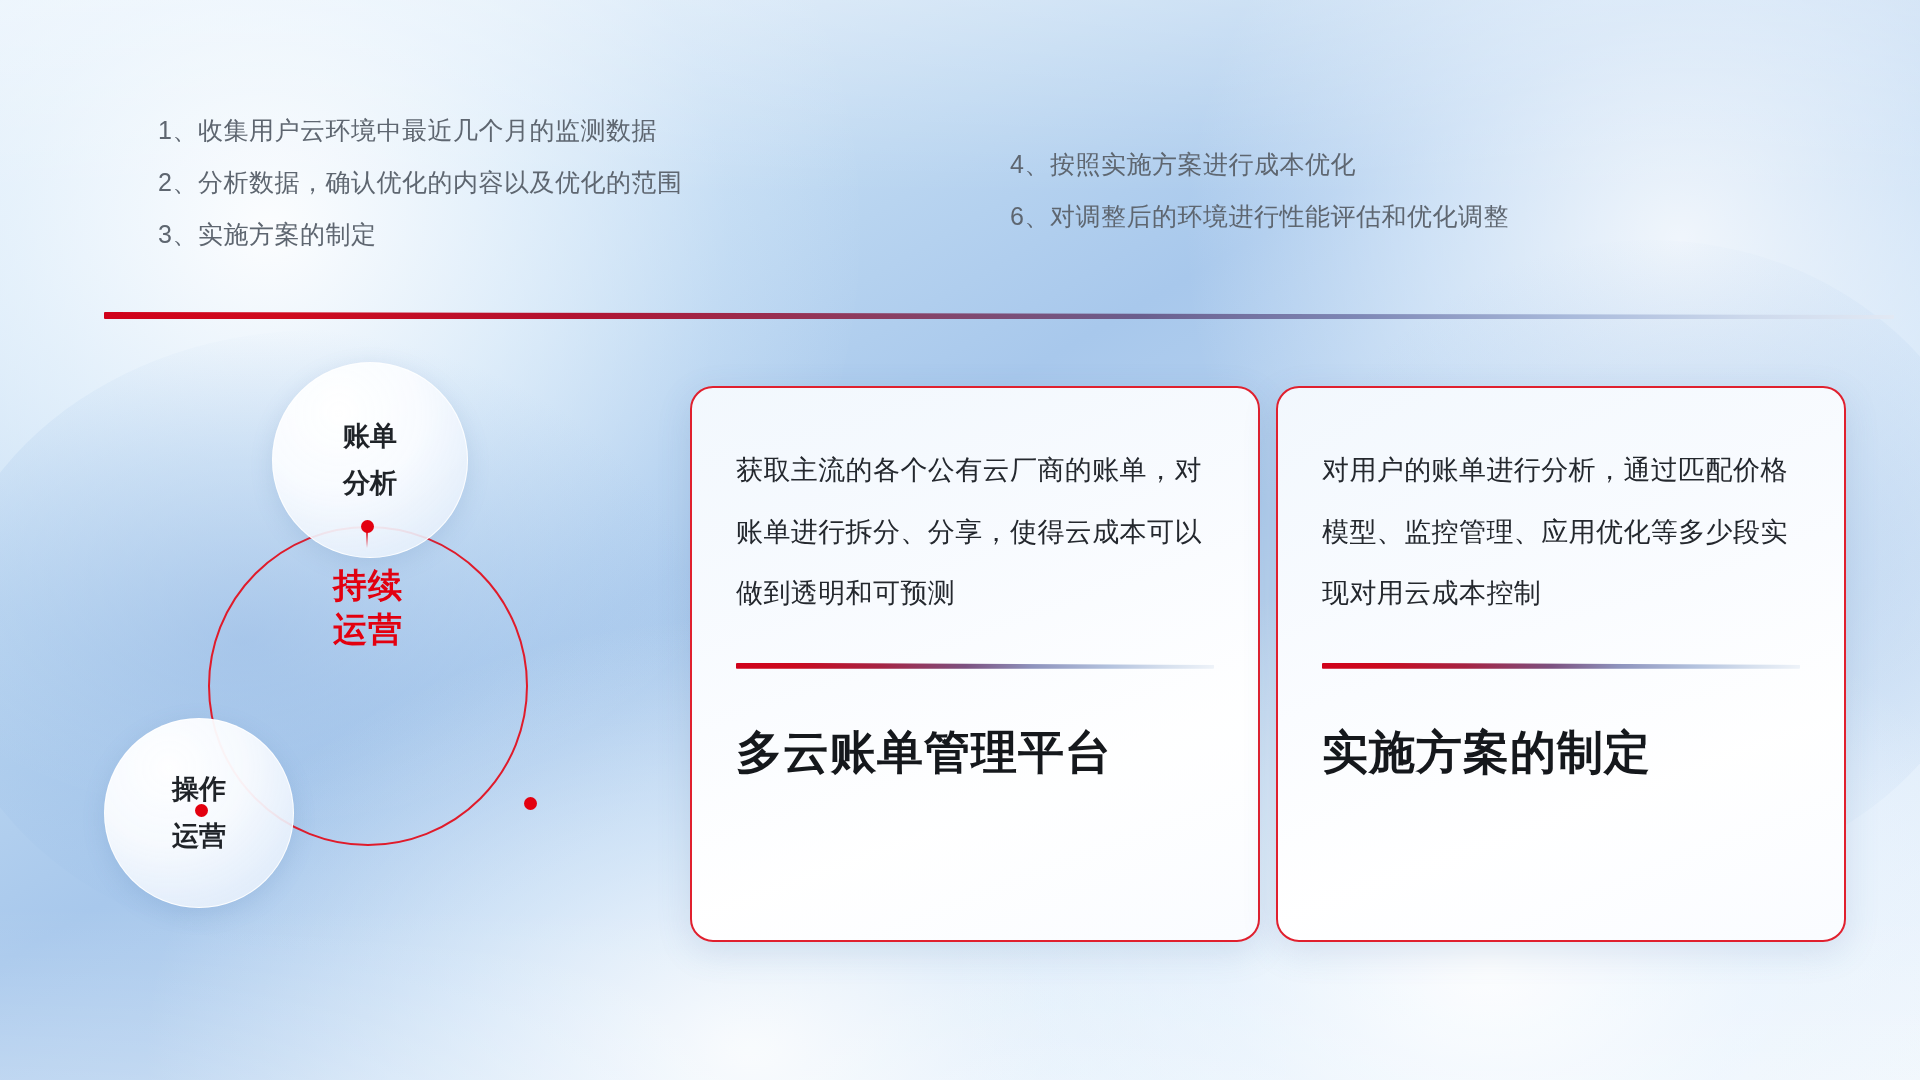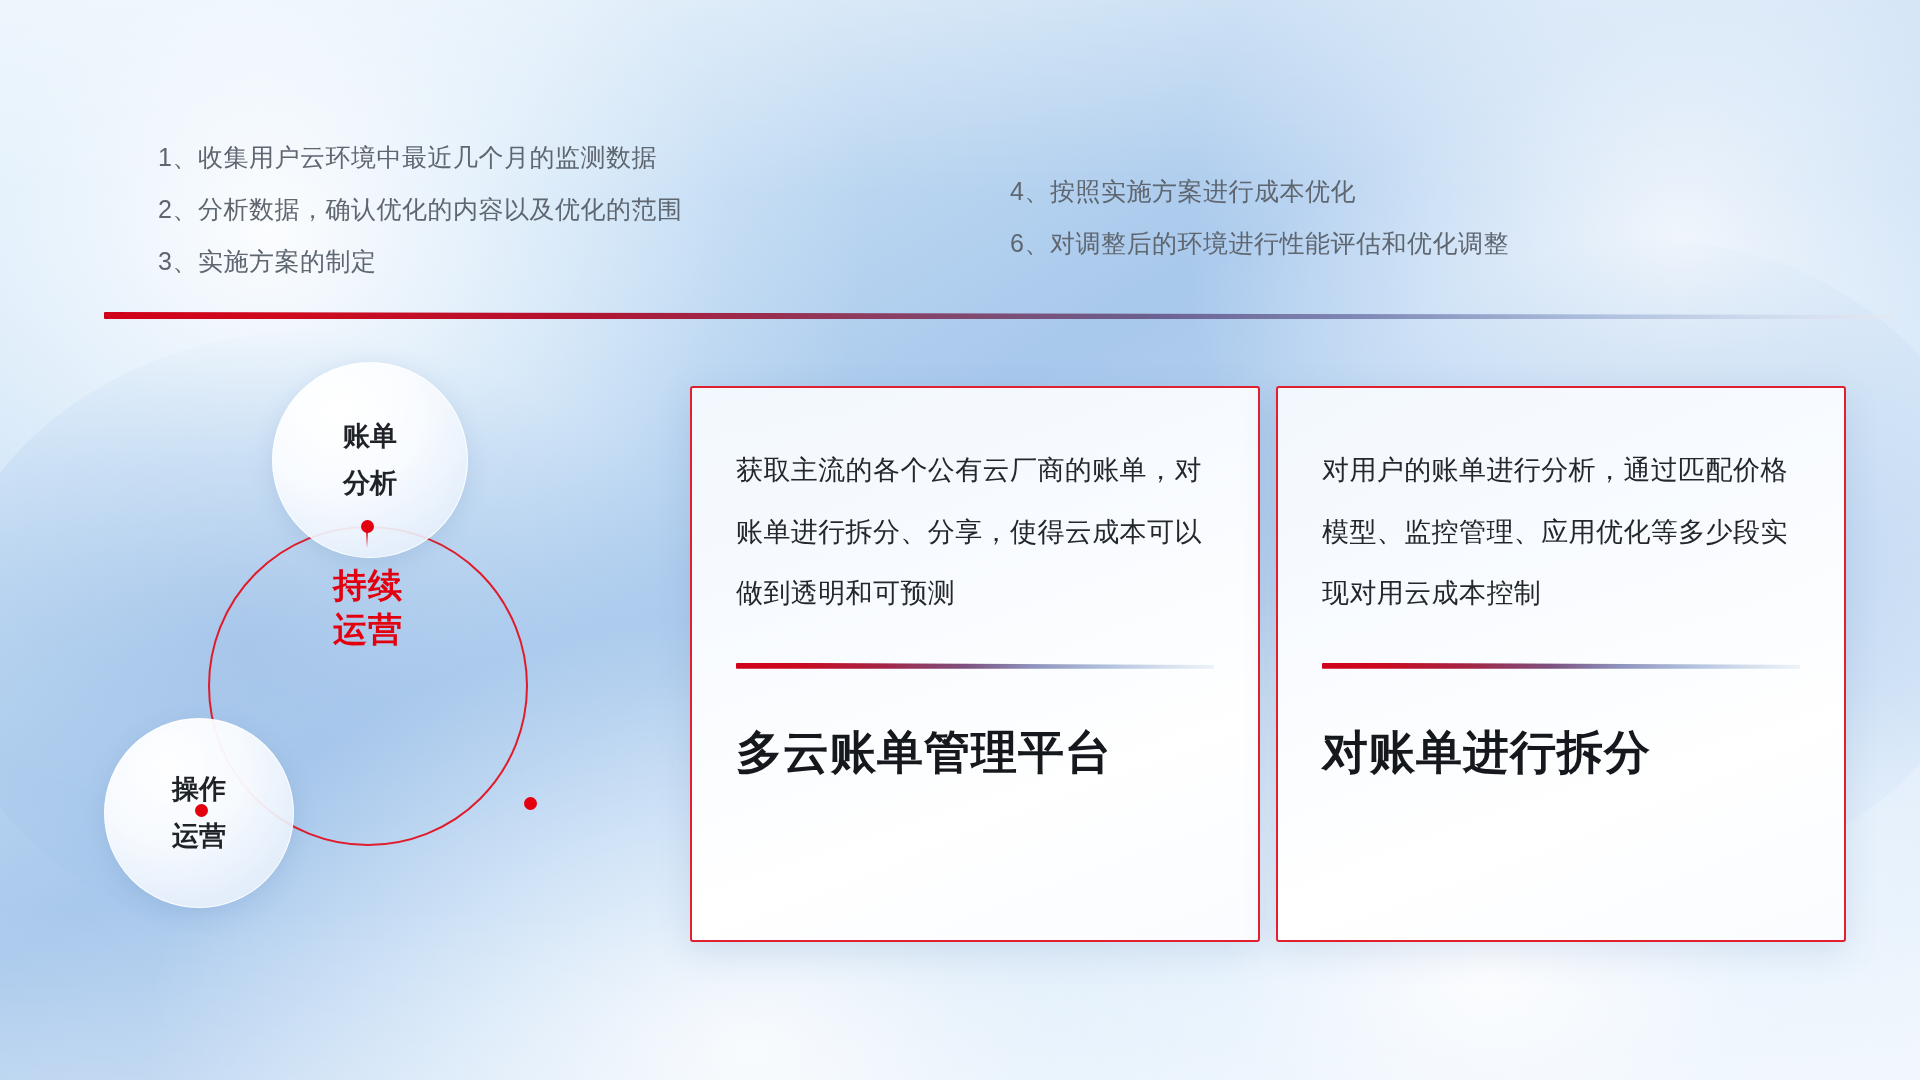--- a/index.html
+++ b/index.html
@@ -104,21 +104,21 @@
 
   
   .bullets {
     position: absolute;
     color: #5e6670;
     font-size: 25px;
     line-height: 1.0;
     letter-spacing: 0.5px;
     white-space: nowrap;
   }
-  .bullets .row { height: 52px; display: flex; align-items: flex-end; }
+  .bullets .row { height: 52px; display: flex; align-items: flex-start; }
   #bullets-left  { left: 158px; top: 118px; }
   #bullets-right { left: 1010px; top: 152px; }
 
   
   .divider {
     position: absolute;
     left: 104px; top: 312px;
     width: 1790px; height: 7px;
     background: linear-gradient(to right,
       #d0021b 0%, #cf0a1e 10%, #b31230 26%,
@@ -196,21 +196,21 @@
     background: linear-gradient(to bottom, rgba(227,0,15,0.85), rgba(227,0,15,0));
   }
   #tail-top { left: 270px; top: 180px; }
 
   
   .card {
     position: absolute;
     top: 386px;
     width: 570px;
     height: 556px;
-    border-radius: 3px;
+    border-radius: 23px;
     border: 2px solid #e0202e;
     background:
       linear-gradient(160deg,
         rgba(244,249,254,0.97) 0%,
         rgba(250,252,255,0.98) 40%,
         rgba(255,255,255,0.99) 70%,
         rgba(250,252,255,0.99) 100%);
     box-shadow: 0 10px 34px rgba(80,120,170,0.16);
     padding: 52px 44px 0 44px;
     display: flex;
@@ -312,16 +312,16 @@
 
   <div class="card" id="card-1">
     <div class="card-body">获取主流的各个公有云厂商的账单，对账单进行拆分、分享，使得云成本可以做到透明和可预测</div>
     <div class="card-rule"></div>
     <div class="card-title">多云账单管理平台</div>
   </div>
 
   <div class="card" id="card-2">
     <div class="card-body">对用户的账单进行分析，通过匹配价格模型、监控管理、应用优化等多少段实现对用云成本控制</div>
     <div class="card-rule"></div>
-    <div class="card-title">对账单进行拆分</div>
+    <div class="card-title">实施方案的制定</div>
   </div>
 
 </div>
 
 </body></html>

